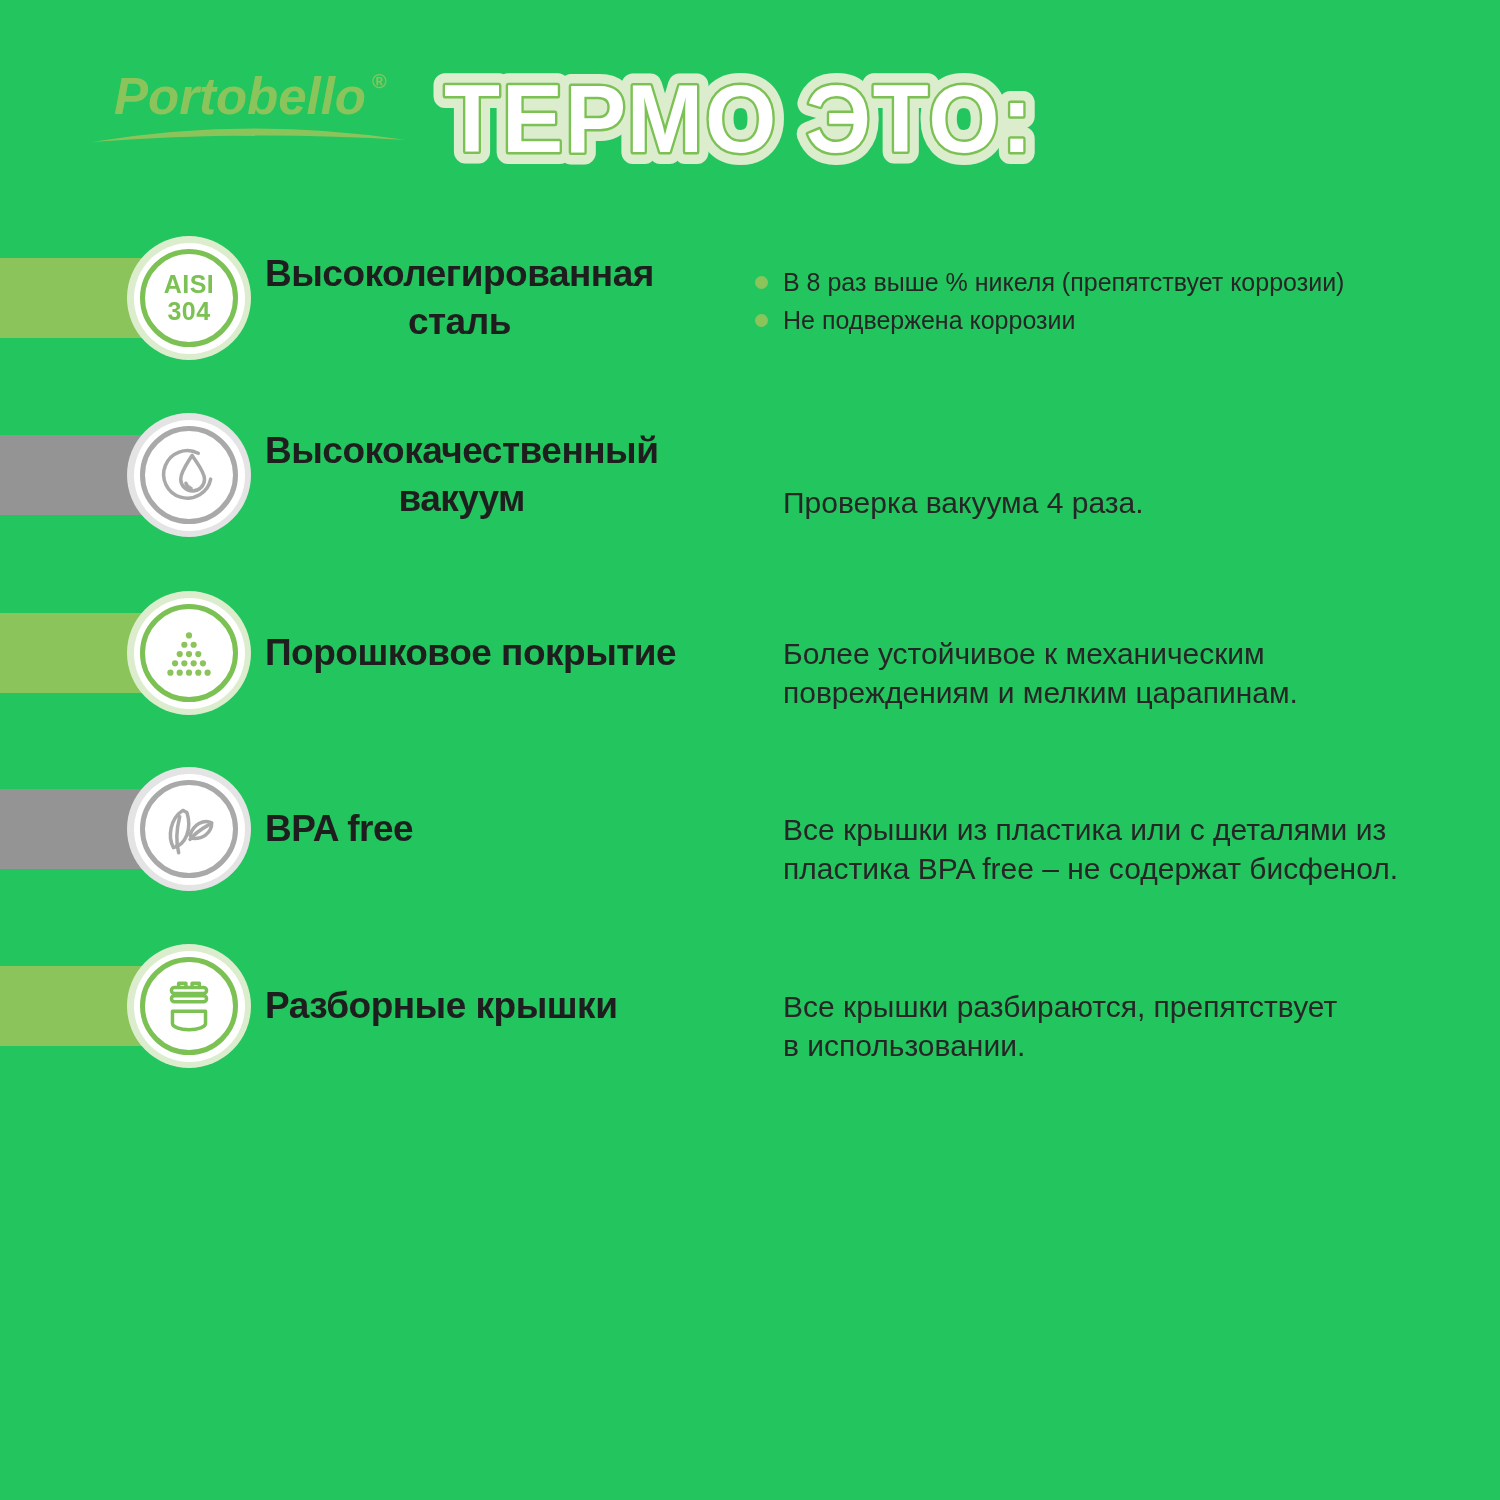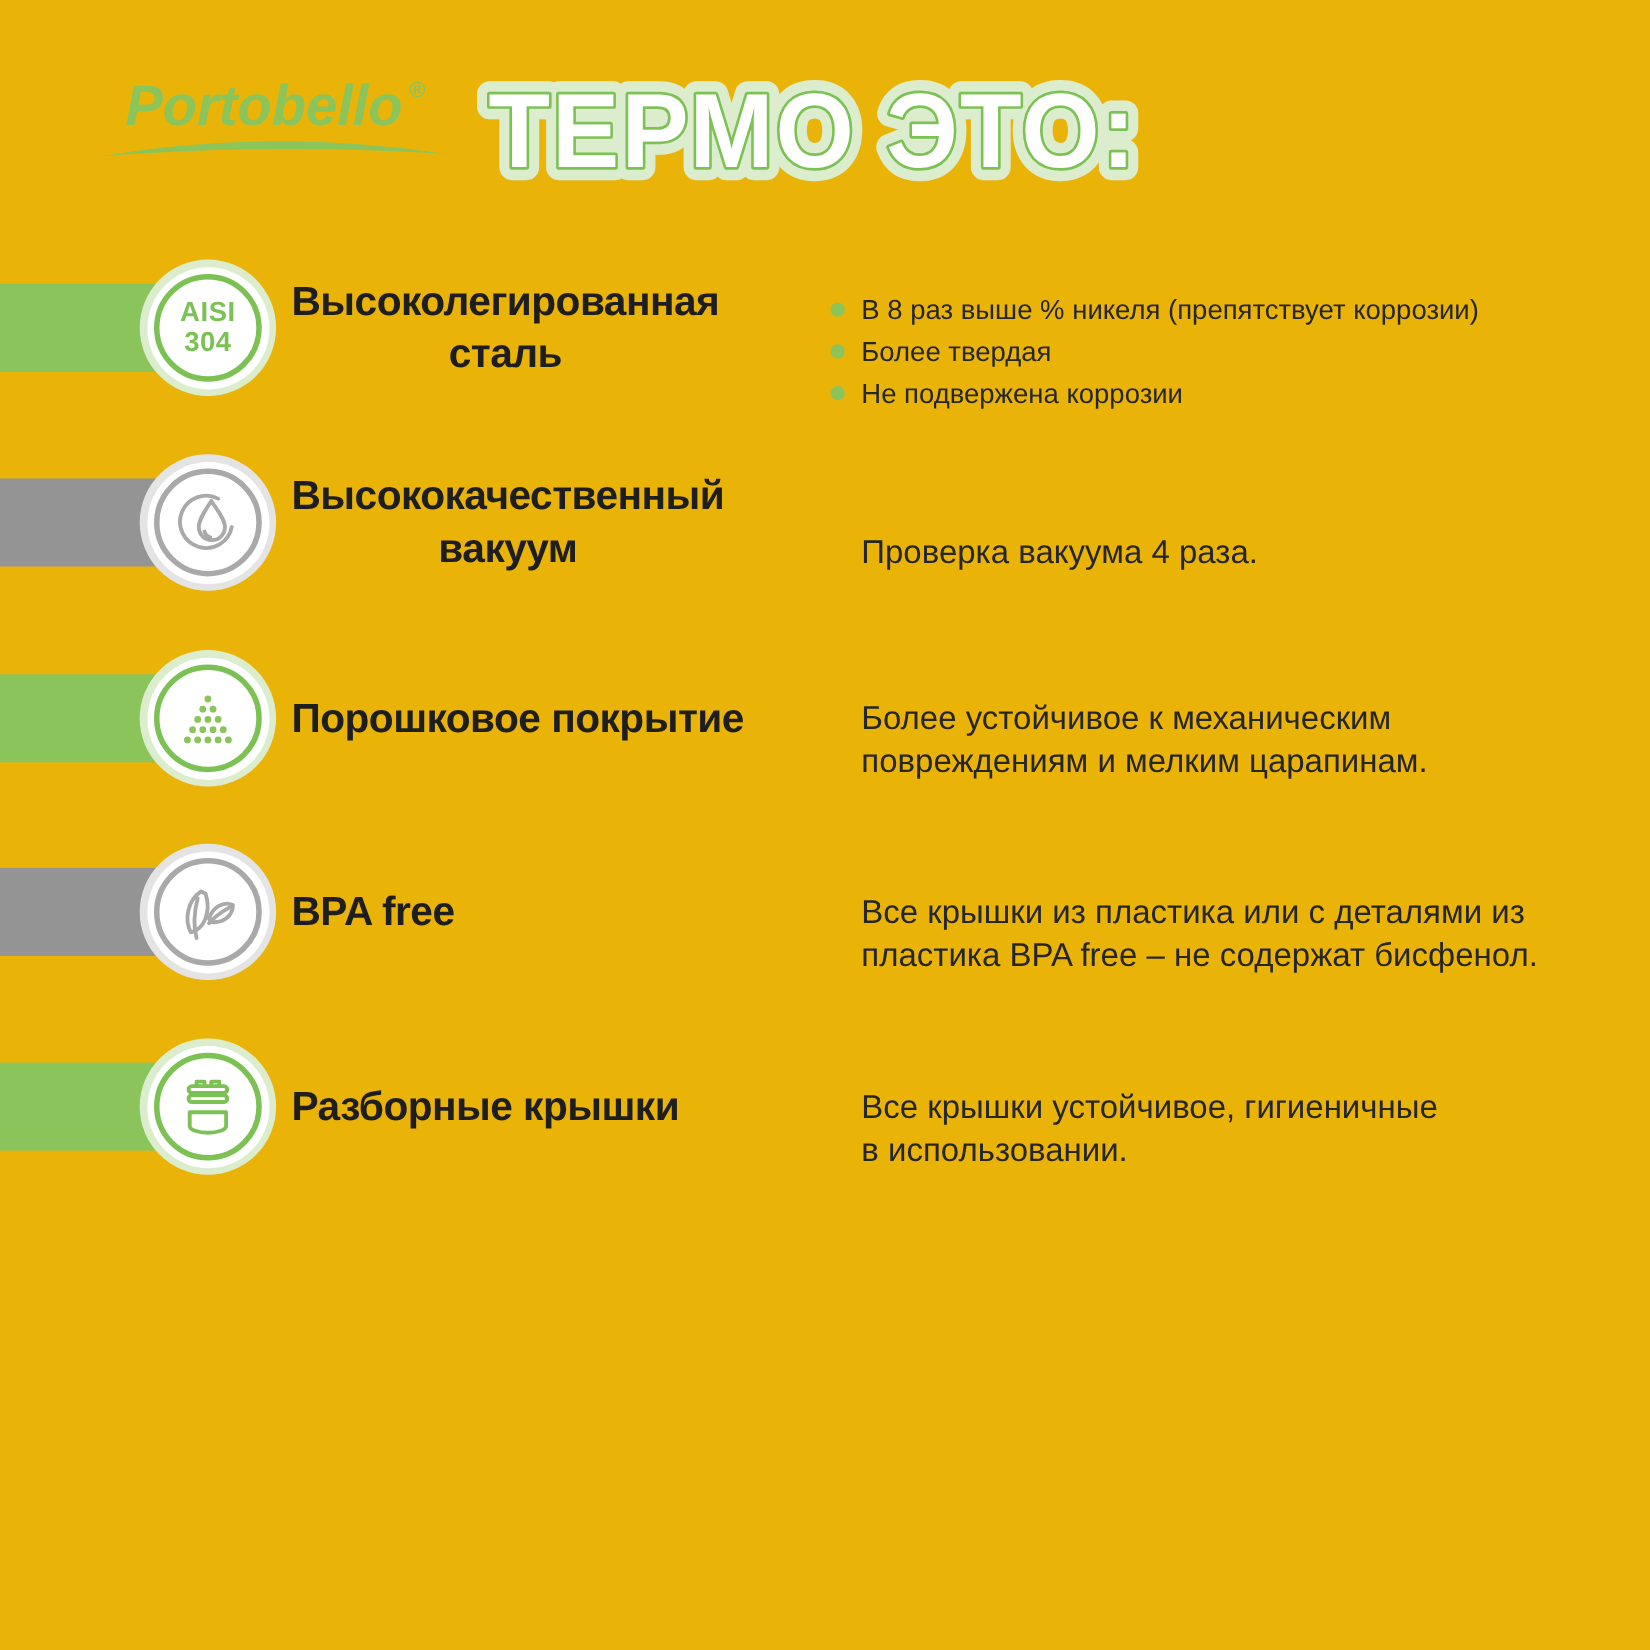--- a/index.html
+++ b/index.html
@@ -3,21 +3,21 @@
 <meta charset="utf-8">
 <style>
   :root{
     --green:#8CC45C; --green-ring:#7CC153; --green-pale:#DCEDCE;
     --gray:#949494; --gray-ring:#A9A9A9; --gray-pale:#E4E4E4;
     --heading:#1E1E1E; --body-text:#262626; --white:#FFFFFF;
   }
   *{margin:0;padding:0;box-sizing:border-box;}
   html,body{background:#fff;}
   body{font-family:"Liberation Sans","DejaVu Sans",sans-serif;}
-  .canvas{position:relative;width:1500px;height:1500px;background:#eab308;overflow:hidden;}
+  .canvas{position:relative;width:1500px;height:1500px;background:#22c55e;overflow:hidden;}
 
   
   .logo-svg{position:absolute;left:88px;top:62px;}
   .logo-text{font-family:"Liberation Sans","DejaVu Sans",sans-serif;font-weight:bold;font-style:italic;fill:var(--green);}
   .logo-reg{font-family:"Liberation Sans","DejaVu Sans",sans-serif;font-weight:bold;fill:var(--green);}
   .logo-swoosh{fill:var(--green);}
   .title-svg{position:absolute;left:430px;top:52px;}
   .title-halo{font-weight:bold;fill:#fff;stroke:var(--green-pale);stroke-width:24px;stroke-linejoin:round;paint-order:stroke;letter-spacing:2px;}
   .title-main{font-weight:bold;fill:#fff;stroke:var(--green-ring);stroke-width:5px;stroke-linejoin:round;paint-order:stroke;letter-spacing:2px;}
 
@@ -81,21 +81,20 @@
           <div class="badge-ring">
         <div class="aisi">AISI
 304</div>
       </div>
         </div>
     </div>
     <div class="row-title">Высоколегированная
 сталь</div>
     <ul class="bullets">
       <li>В 8 раз выше % никеля (препятствует коррозии)</li>
-      <li>Более твердая</li>
       <li>Не подвержена коррозии</li>
     </ul>
   </div>
 
   <div class="row r2">
     <div class="bar gray"></div>
     <div class="badge gray">
       <div class="badge-gap">
           <div class="badge-ring">
         <svg width="62" height="62" viewBox="0 0 60 60">
@@ -171,18 +170,18 @@
           <path class="st-green" d="M20 12 v-4 h7 v4"></path>
           <path class="st-green" d="M33 12 v-4 h7 v4"></path>
           <rect class="st-green" x="13" y="12" rx="3" width="34" height="6"></rect>
           <rect class="st-green" x="13" y="20" rx="3" width="34" height="6"></rect>
           <path class="st-green" d="M14 35 h32 v12 a16 6 0 0 1 -32 0 z"></path>
         </svg>
       </div>
         </div>
     </div>
     <div class="row-title">Разборные крышки</div>
-    <div class="row-desc">Все крышки устойчивое, гигиеничные
+    <div class="row-desc">Все крышки разбираются, препятствует
 в использовании.</div>
   </div>
 
 
 </div>
 
 </body></html>

